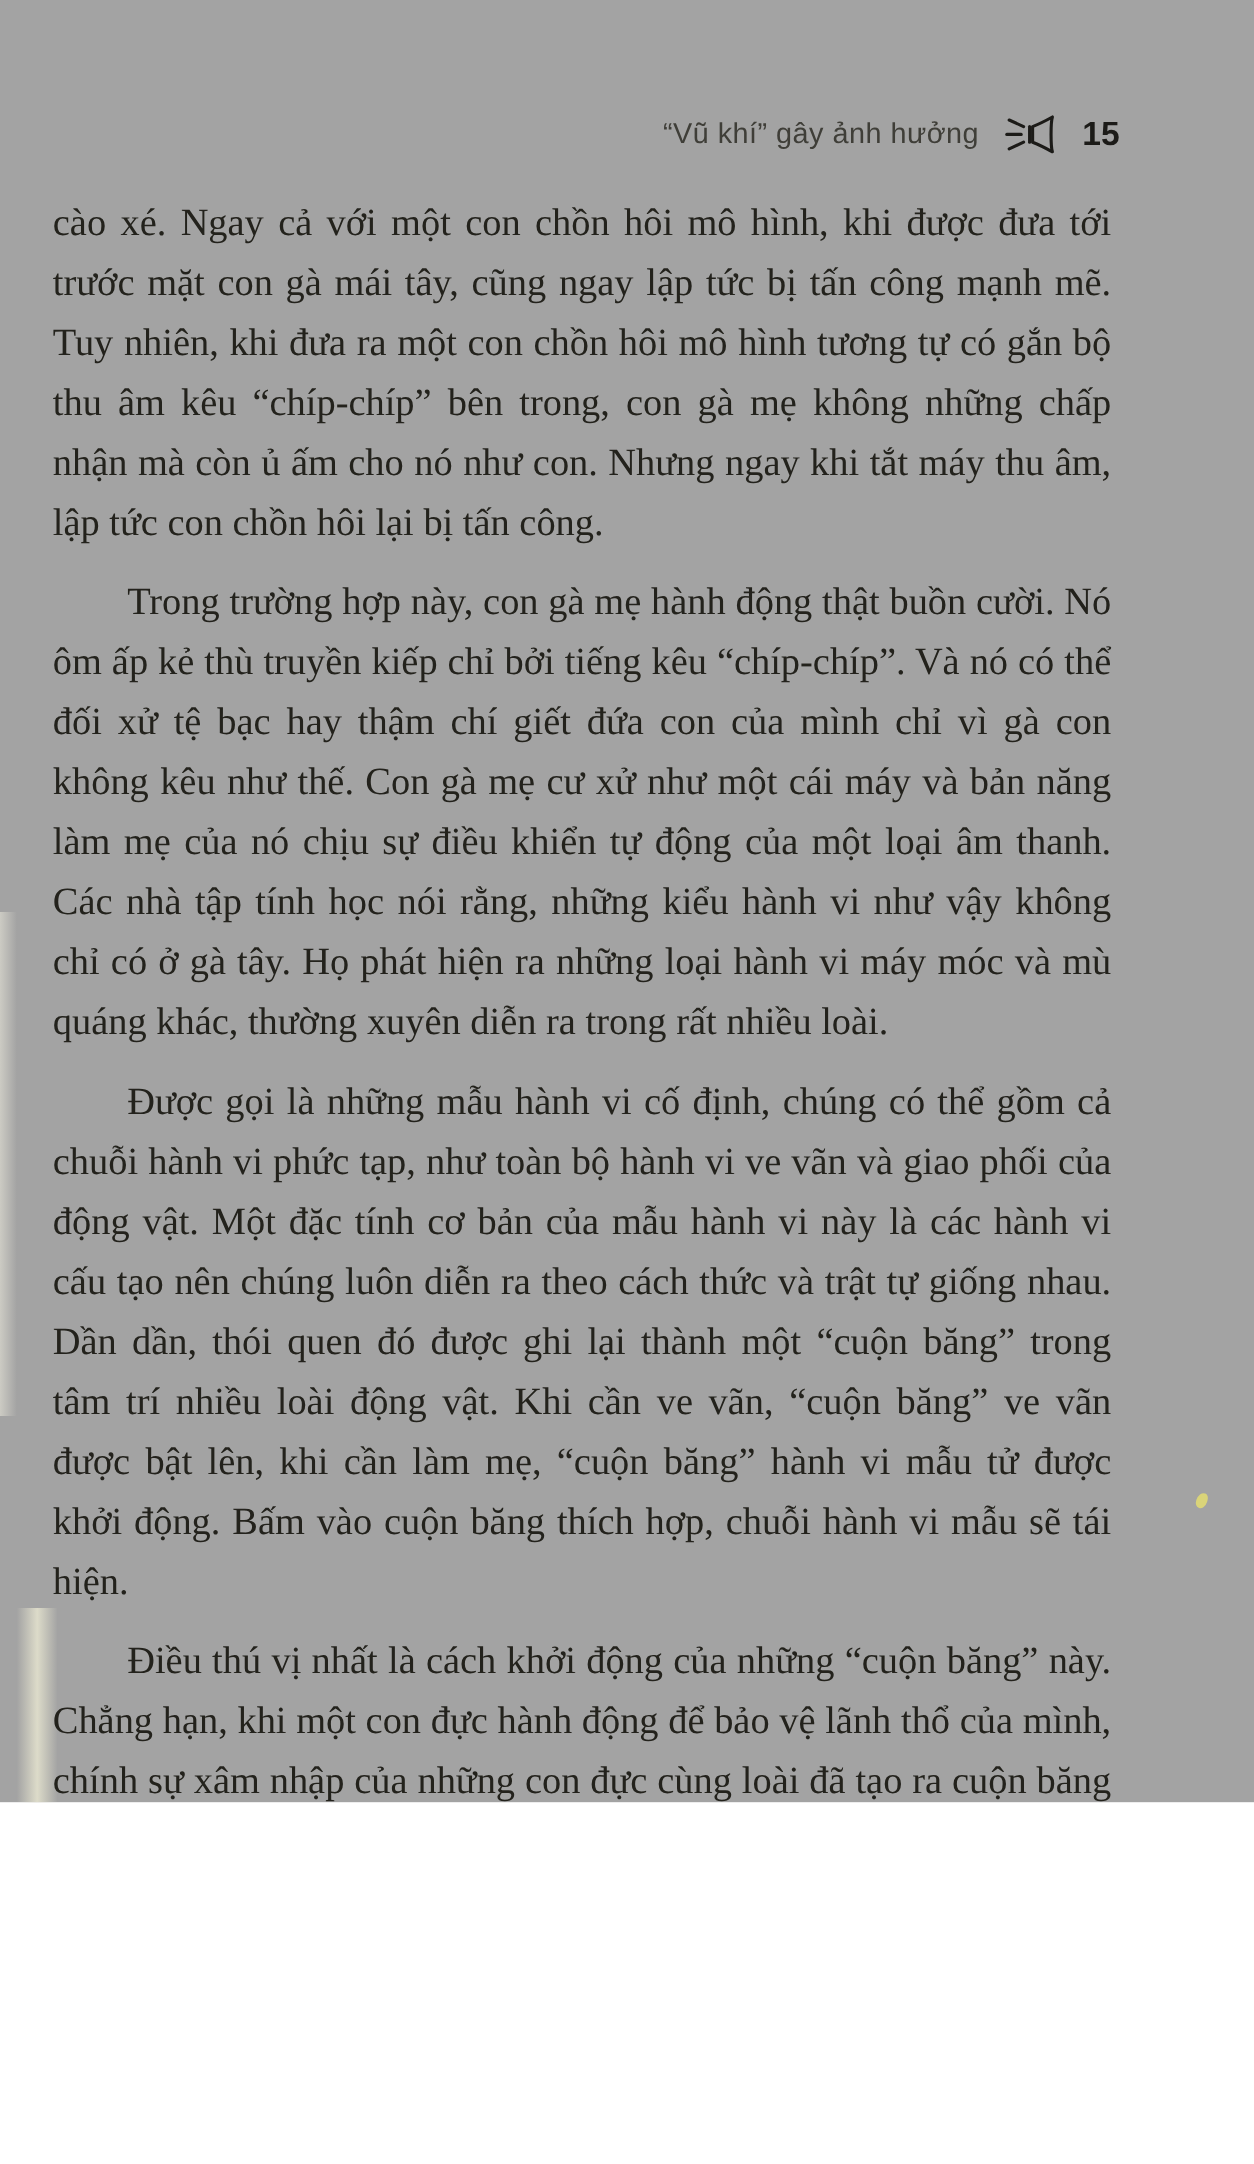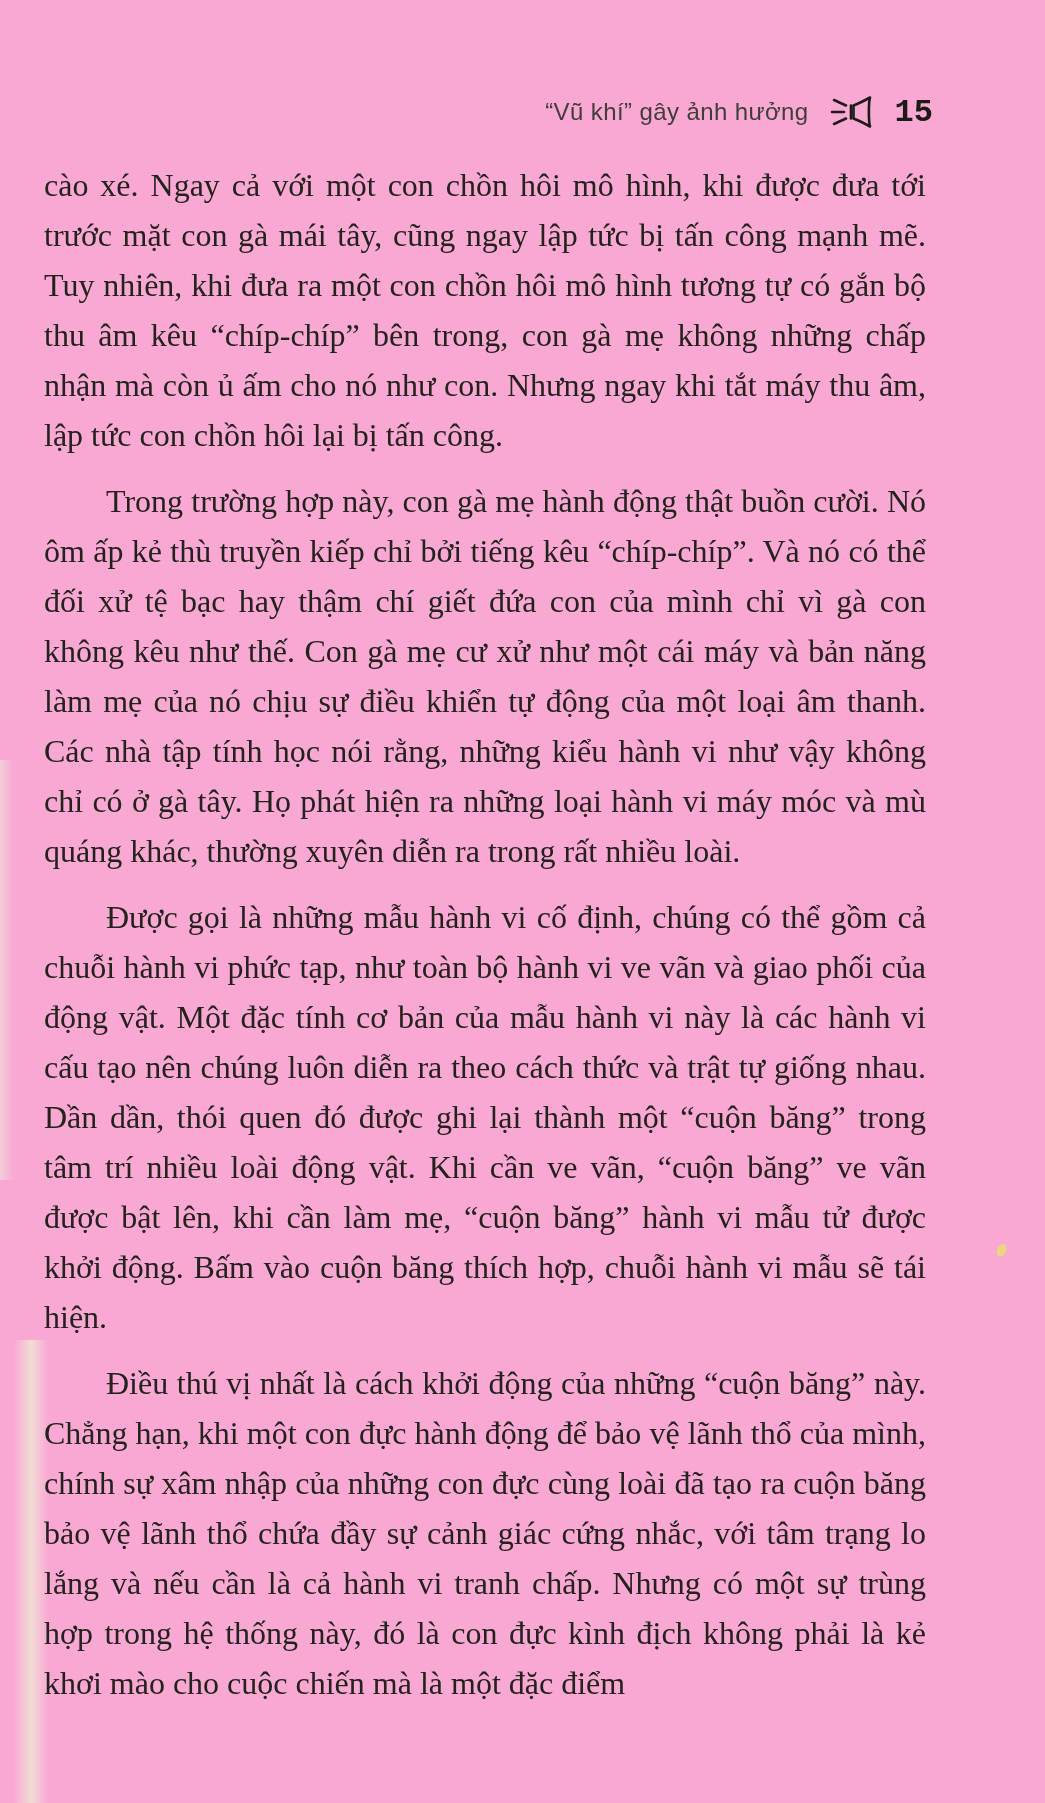--- a/index.html
+++ b/index.html
@@ -3,22 +3,22 @@
 <meta charset="utf-8">
 <style>
   html, body {
     margin: 0;
     padding: 0;
     background: #ffffff;
   }
   .page {
     position: relative;
     width: 1045px;
-    height: 1803px;
-    background: #f9a8d4;
+    height: 1502px;
+    background: #a3a3a3;
     overflow: hidden;
     font-family: "Liberation Serif", serif;
   }
   
   .scan-streak-1 {
     position: absolute;
     left: 14px;
     top: 1340px;
     width: 34px;
     height: 463px;
@@ -59,22 +59,22 @@
     font-weight: 400;
     letter-spacing: 0.4px;
     color: #3f3e38;
   }
   .header-icon {
     width: 46px;
     height: 40px;
     display: block;
   }
   .page-number {
-    font-family: Liberation Mono, monospace;
-    font-size: 32px;
+    font-family: Liberation Sans, sans-serif;
+    font-size: 28px;
     font-weight: 700;
     color: #1c1b18;
   }
 
   .body-text {
     position: absolute;
     left: 44px;
     top: 160px;
     width: 882px;
     color: #23221c;

